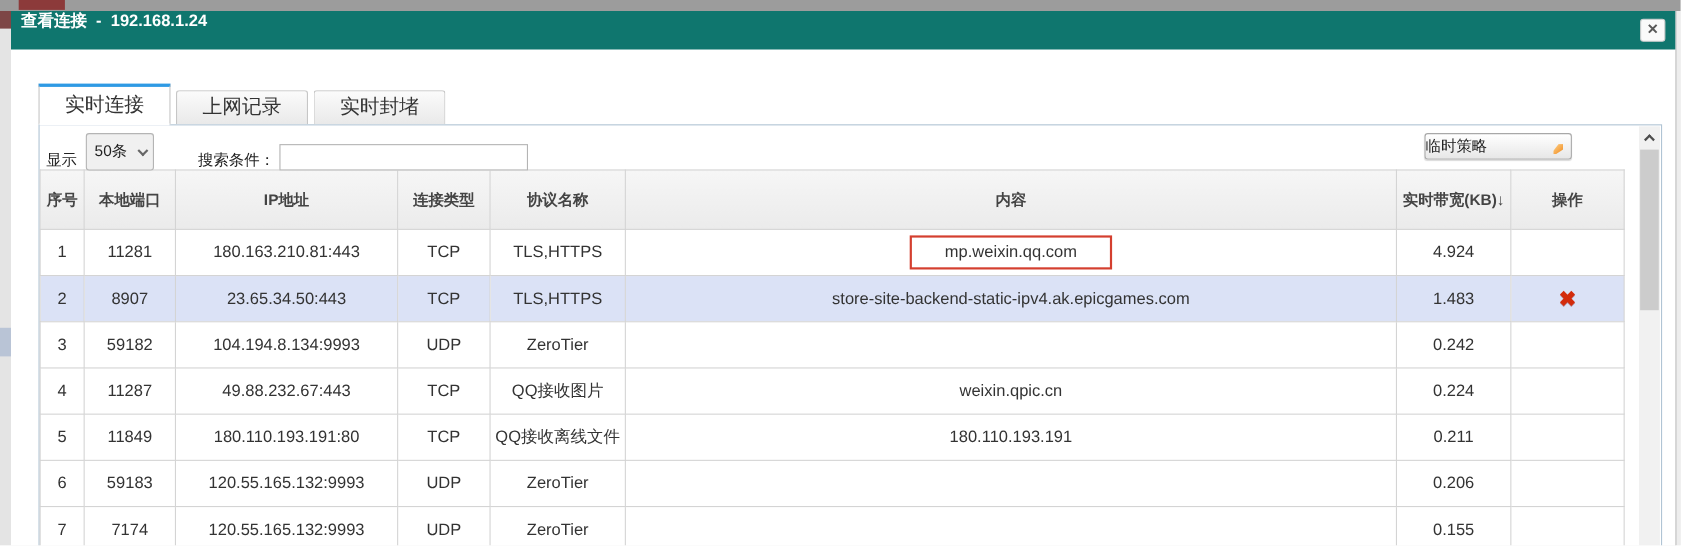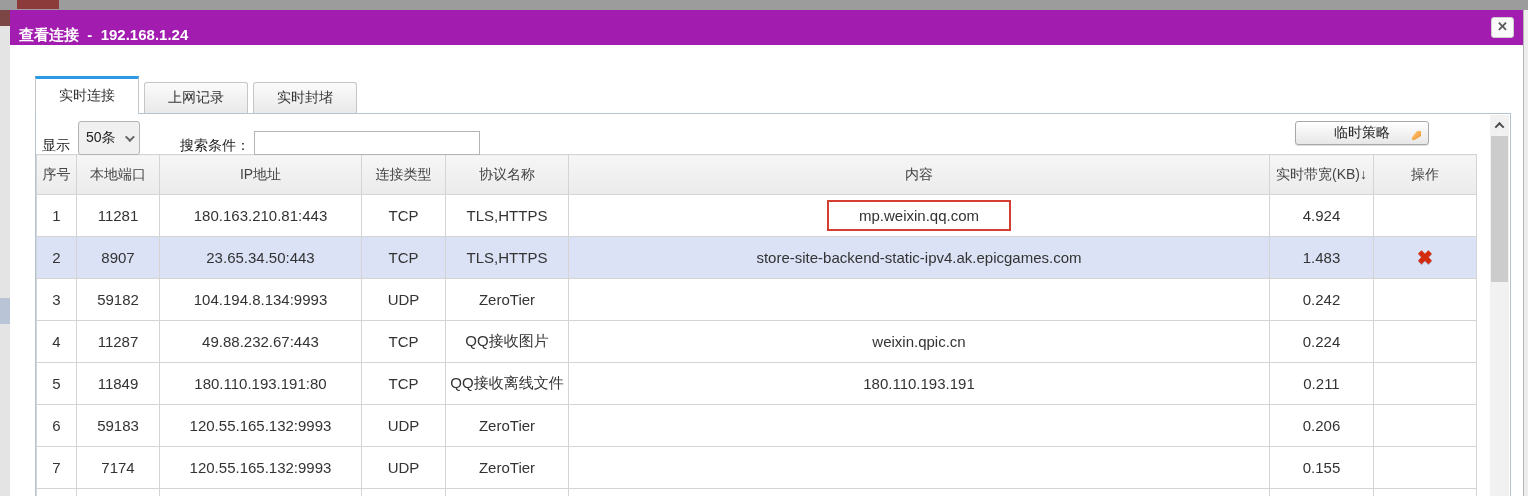--- a/index.html
+++ b/index.html
@@ -9,33 +9,33 @@
   
   .bg-top { position:absolute; top:0; left:0; width:100%; height:10px; background:#9c9c9c; }
   .bg-top-maroon { position:absolute; top:0; left:17px; width:42px; height:9px; background:#8c3a3a; }
   .bg-left { position:absolute; top:10px; left:0; width:10px; bottom:0; background:#e4e4e4; }
   .bg-left-band { position:absolute; top:298px; left:0; width:10px; height:26px; background:#b9c4d6; }
   .bg-left-dark { position:absolute; top:10px; left:0; width:10px; height:16px; background:#7d4646; }
   .bg-right { position:absolute; top:10px; right:0; width:5px; bottom:0; background:#ededed; border-left:1px solid #b5b5b5; }
 
   
   .dialog { position:absolute; left:10px; top:10px; width:1513px; height:486px; background:#fff; }
-  .dialog-header { position:relative; height:35px; background:#a21caf; display:flex; align-items:flex-end; }
+  .dialog-header { position:relative; height:35px; background:#0f766e; display:flex; align-items:flex-start; }
   .dialog-title { color:#fff; font-weight:bold; font-size:15px; padding-left:9px; white-space:pre; }
   .close-btn { position:absolute; right:9px; top:7px; width:23px; height:21px; background:#fafafa;
                border:1px solid #cfcfcf; border-radius:3px; color:#595959; font-weight:bold;
                text-align:center; line-height:18px; font-size:13px; cursor:pointer; }
 
   .dialog-body { position:absolute; top:45px; left:0; right:0; bottom:0; }
 
   
   .tabs { position:absolute; left:25px; top:21px; display:flex; align-items:flex-end; z-index:3; }
   .tab { height:31px; line-height:29px; padding:0 23px; background:linear-gradient(#fbfbfb,#e9e9e9);
          border:1px solid #c6c6c6; border-bottom:none; border-radius:3px 3px 0 0; margin-right:5px;
-         font-size:14px; color:#333; cursor:pointer; }
+         font-size:18px; color:#333; cursor:pointer; }
   .tab.active { height:37px; line-height:32px; background:#fff; border-top:3px solid #2e9ae4;
                 border-radius:0; position:relative; }
   .tab.active:after { content:""; position:absolute; left:0; right:0; bottom:-1px; height:2px; background:#fff; }
 
   
   .panel { position:absolute; left:25px; right:12px; top:58px; bottom:-2px;
            border:1px solid #b0c4d4; background:#fff; }
 
   
   .toolbar { position:relative; height:40px; padding:7px 0 0 4px; font-size:14px; color:#222; }
@@ -44,30 +44,30 @@
   .select-box { width:62px; height:26px; background:#f0f0f0; border:1px solid #b4b4b4; border-radius:3px;
                 display:inline-flex; align-items:center; justify-content:space-between; padding:16px 7px;
                 cursor:pointer; color:#222; }
   .chevron { width:7px; height:7px; border-right:2px solid #666; border-bottom:2px solid #666;
              transform:rotate(45deg) translateY(-2px); }
   .search-label { margin-left:40px; margin-right:4px; }
   .search-input { width:226px; height:24px; border:1px solid #b4b4b4; font-size:14px; padding:0 5px;
                   font-family:"Liberation Sans", sans-serif; }
   .policy-btn { position:absolute; right:81px; top:7px; width:134px; height:24px;
                 background:linear-gradient(#ffffff,#e7e7e7); border:1px solid #a8a8a8; border-radius:3px;
-                font-size:14px; color:#222; display:flex; align-items:center; justify-content:center;
+                font-size:14px; color:#222; display:flex; align-items:center; 
                 cursor:pointer; box-shadow:0 1px 1px rgba(0,0,0,.15); }
   .edit-icon { position:absolute; right:7px; bottom:4px; width:9px; height:9px;
                background:linear-gradient(135deg,#ffd28a,#ef8a1e); clip-path:polygon(100% 0,100% 55%,30% 100%,0 100%,0 70%,55% 0); }
 
   
   .table-wrap { margin-right:34px; }
   table { width:100%; border-collapse:collapse; table-layout:fixed; font-size:15px; color:#333; }
-  th { height:40px; background:linear-gradient(#f6f6f6,#ebebeb); border:1px solid #d4d4d4;
-       font-weight:normal; font-size:14px; color:#444; }
+  th { height:54px; background:linear-gradient(#f6f6f6,#ebebeb); border:1px solid #d4d4d4;
+       font-weight:bold; font-size:14px; color:#444; }
   td { height:42px; border:1px solid #d4d4d4; text-align:center; overflow:hidden; white-space:nowrap; }
   tr.highlight td { background:#dbe2f6; }
   .red-box { display:inline-block; border:2px solid #d43f2f; padding:5px 30px; background:#fff; font-size:15px; }
   .block-icon { color:#d32b0c; font-size:19px; font-weight:bold; cursor:pointer;
                 text-shadow:0 1px 0 rgba(120,0,0,.4); }
 
   
   .scrollbar { position:absolute; top:1px; right:1px; bottom:0; width:19px; background:#f1f1f1; z-index:2; }
   .scroll-up { height:20px; display:flex; align-items:center; justify-content:center; background:#f1f1f1; cursor:pointer; }
   .scroll-up-glyph { width:7px; height:7px; border-left:2px solid #4d4d4d; border-top:2px solid #4d4d4d;

